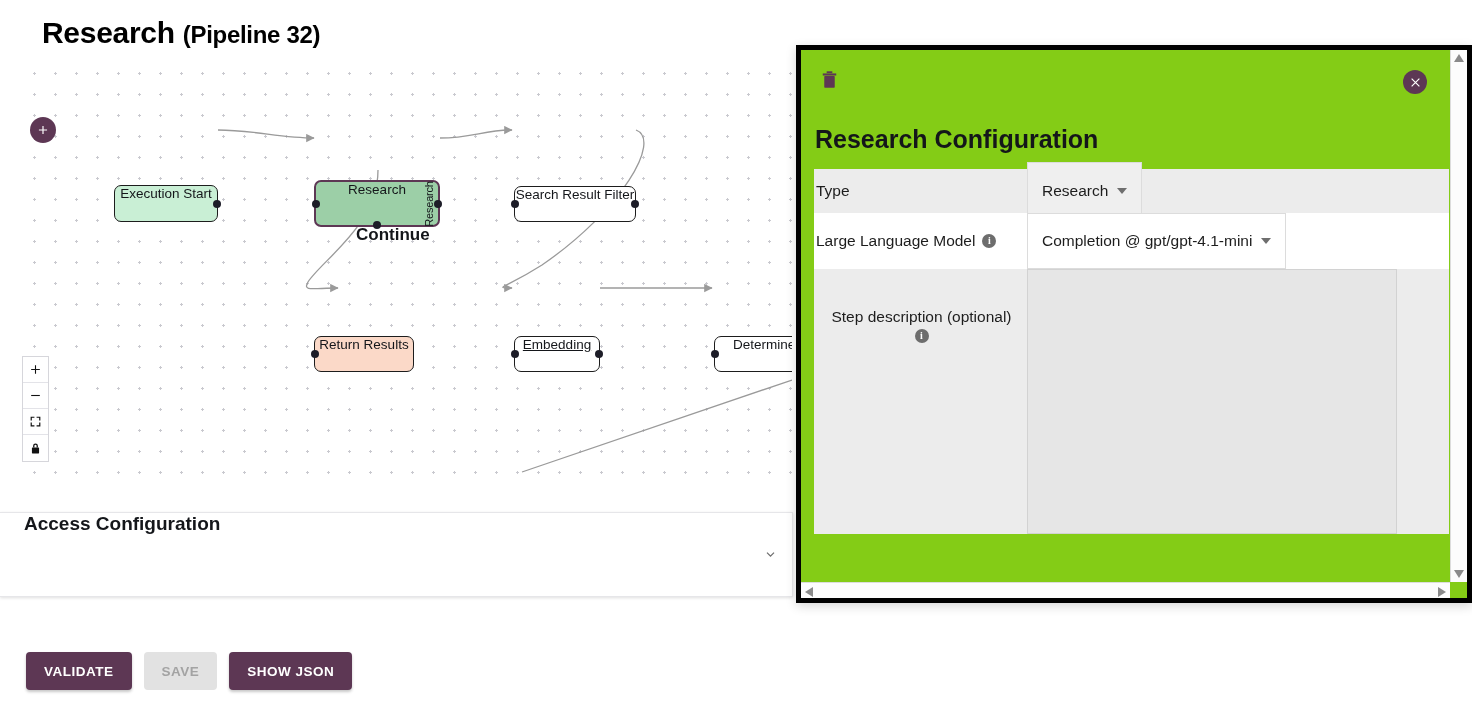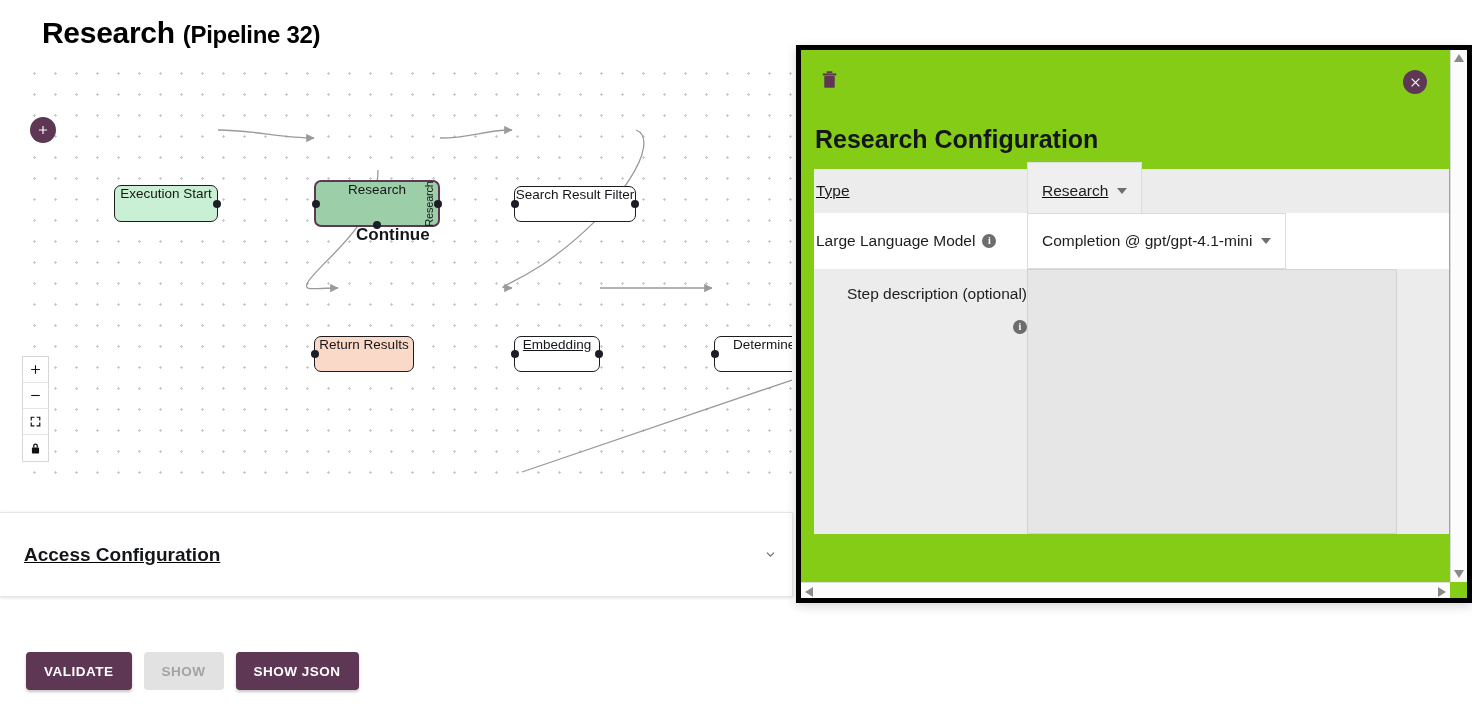--- a/index.html
+++ b/index.html
@@ -88,21 +88,21 @@
   .zoom-ctrls svg { width: 13px; height: 13px; }
 
   
   .accordion {
     position: absolute; left: 0px; top: 512px;
     width: 793px; height: 85px;
     background: #fff;
     border: 1px solid #e6e6e9;
     border-left: none;
     box-shadow: 0 1px 3px rgba(0,0,0,.13);
-    display: flex; align-items: center; cursor: pointer; text-decoration: underline;
+    display: flex; cursor: pointer;
   }
   .accordion .acc-title {
     margin-left: 24px; font-size: 19px; font-weight: bold; color: #14161a;
   }
   .accordion .chev { position: absolute; right: 14px; top: 34px; }
   .accordion .chev svg { width: 15px; height: 15px; }
 
   
   .footer { position: absolute; left: 26px; top: 652px; display: flex; gap: 12px; }
   .btn {
@@ -169,32 +169,32 @@
     font-size: 15.5px; color: #1d1d1d;
     padding: 0 14px; cursor: pointer; white-space: nowrap;
   }
   .sel-box.white { background: #fff; border: 1px solid #dcdcdc; }
   .caret {
     width: 0; height: 0; border-left: 5px solid transparent;
     border-right: 5px solid transparent; border-top: 6px solid #6e6e6e;
   }
 
   
-  .row1 { height: 44px; align-items: center; text-decoration: underline; }
+  .row1 { height: 44px; align-items: center; }
   .row1 .sel-box { height: 58px; }
 
   
   .row2 { height: 56px; align-items: center; background: #fff; }
   .row2 .sel-box { height: 56px; }
 
   
   .row3 { height: 265px; background: #ececec; }
   .row3 .row-label {
-    align-items: flex-end; flex-direction: column; gap: 17px;
-    padding-top: 16px;
+    align-items: center; flex-direction: column; gap: 3px;
+    padding-top: 39px;
   }
   .desc-area {
     width: 370px; height: 265px;
     background: #e6e6e6; border: 1px solid #d2d2d2;
     resize: none; outline: none;
     font-family: "Liberation Sans", sans-serif; font-size: 14px;
     padding: 8px; color: #1d1d1d;
   }
 
   
@@ -315,21 +315,21 @@
     <span class="acc-title">Access Configuration</span>
     <span class="chev">
       <svg viewBox="0 0 24 24">
           <path d="M6.4 9l5.6 5.6L17.6 9" stroke="#6e6e6e" stroke-width="2" fill="none"></path>
         </svg>
     </span>
   </div>
 
   <div class="footer">
     <button class="btn">VALIDATE</button>
-    <button class="btn disabled">SHOW</button>
+    <button class="btn disabled">SAVE</button>
     <button class="btn">SHOW JSON</button>
   </div>
 
   <div class="panel">
     <div class="panel-inner">
 
       <button class="trash-btn">
         <svg viewBox="0 0 24 28">
           <rect x="8" y="1" width="8" height="2.6" fill="#5d3754"></rect>
           <rect x="2.5" y="4" width="19" height="3" fill="#5d3754"></rect>

